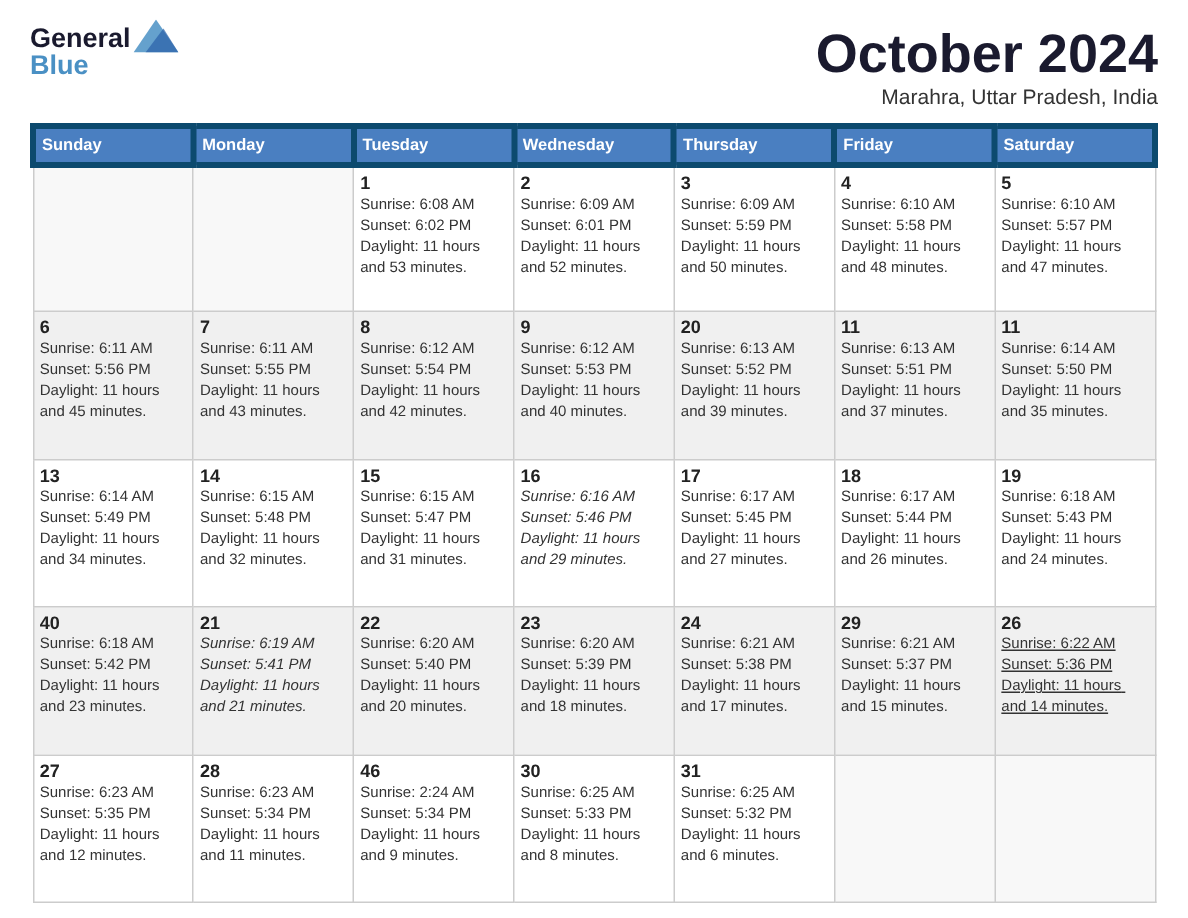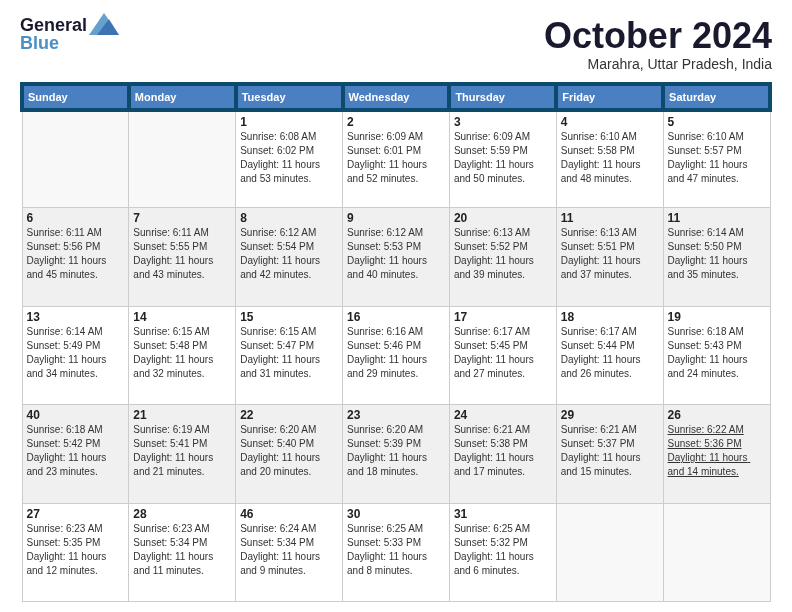--- a/index.html
+++ b/index.html
@@ -219,21 +219,21 @@
 Daylight: 11 hours and 32 minutes.</div>
           </td>
           <td>
             <span class="day-num">15</span>
             <div class="day-info" style="white-space: pre-wrap;">Sunrise: 6:15 AM
 Sunset: 5:47 PM
 Daylight: 11 hours and 31 minutes.</div>
           </td>
           <td>
             <span class="day-num">16</span>
-            <div class="day-info" style="white-space: pre-wrap;">Sunrise: 6:16 AM
+            <div class="day-info" style="white-space: pre-wrap; font-style: italic;">Sunrise: 6:16 AM
 Sunset: 5:46 PM
 Daylight: 11 hours and 29 minutes.</div>
           </td>
           <td>
             <span class="day-num">17</span>
             <div class="day-info" style="white-space: pre-wrap;">Sunrise: 6:17 AM
 Sunset: 5:45 PM
 Daylight: 11 hours and 27 minutes.</div>
           </td>
           <td>
@@ -251,21 +251,21 @@
         </tr>
         <tr class="row-shaded">
           <td>
             <span class="day-num">40</span>
             <div class="day-info" style="white-space: pre-wrap;">Sunrise: 6:18 AM
 Sunset: 5:42 PM
 Daylight: 11 hours and 23 minutes.</div>
           </td>
           <td>
             <span class="day-num">21</span>
-            <div class="day-info" style="white-space: pre-wrap;">Sunrise: 6:19 AM
+            <div class="day-info" style="white-space: pre-wrap; font-style: italic;">Sunrise: 6:19 AM
 Sunset: 5:41 PM
 Daylight: 11 hours and 21 minutes.</div>
           </td>
           <td>
             <span class="day-num">22</span>
             <div class="day-info" style="white-space: pre-wrap;">Sunrise: 6:20 AM
 Sunset: 5:40 PM
 Daylight: 11 hours and 20 minutes.</div>
           </td>
           <td>
@@ -301,21 +301,21 @@
 Daylight: 11 hours and 12 minutes.</div>
           </td>
           <td>
             <span class="day-num">28</span>
             <div class="day-info" style="white-space: pre-wrap;">Sunrise: 6:23 AM
 Sunset: 5:34 PM
 Daylight: 11 hours and 11 minutes.</div>
           </td>
           <td>
             <span class="day-num">46</span>
-            <div class="day-info" style="white-space: pre-wrap;">Sunrise: 6:24 AM
+            <div class="day-info" style="white-space: pre-wrap;">Sunrise: 2:24 AM
 Sunset: 5:34 PM
 Daylight: 11 hours and 9 minutes.</div>
           </td>
           <td>
             <span class="day-num">30</span>
             <div class="day-info" style="white-space: pre-wrap;">Sunrise: 6:25 AM
 Sunset: 5:33 PM
 Daylight: 11 hours and 8 minutes.</div>
           </td>
           <td>

